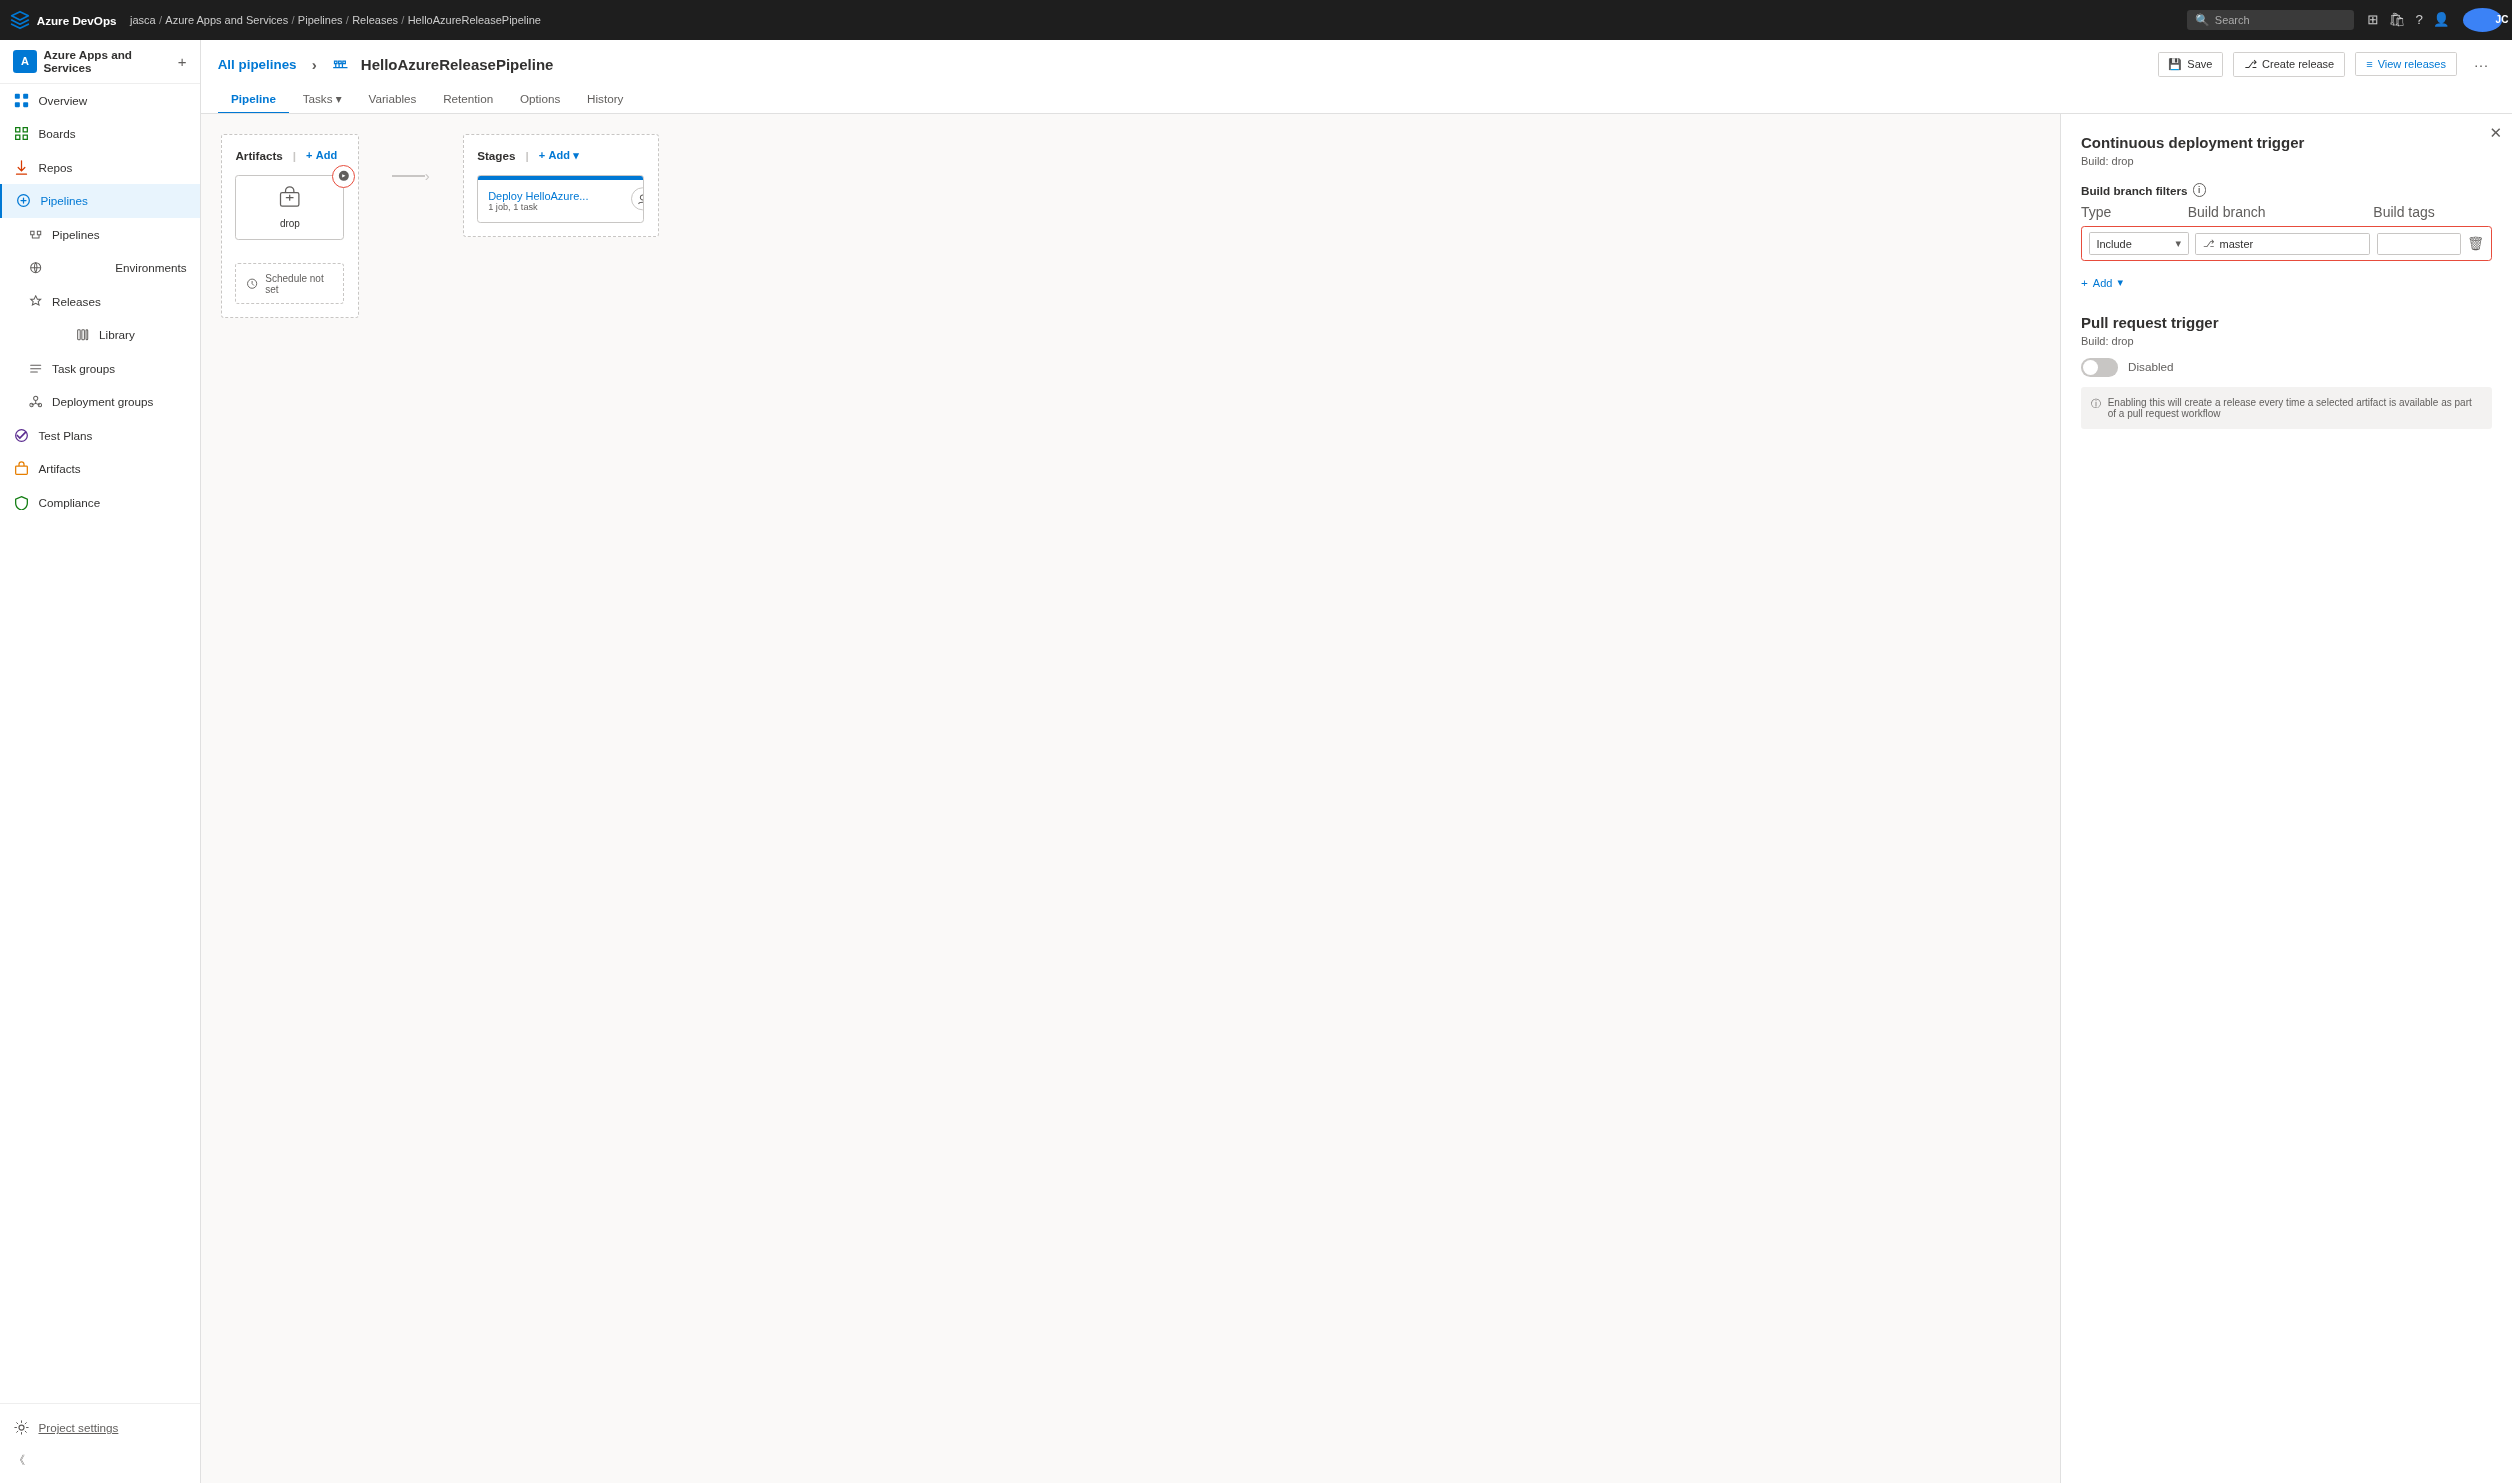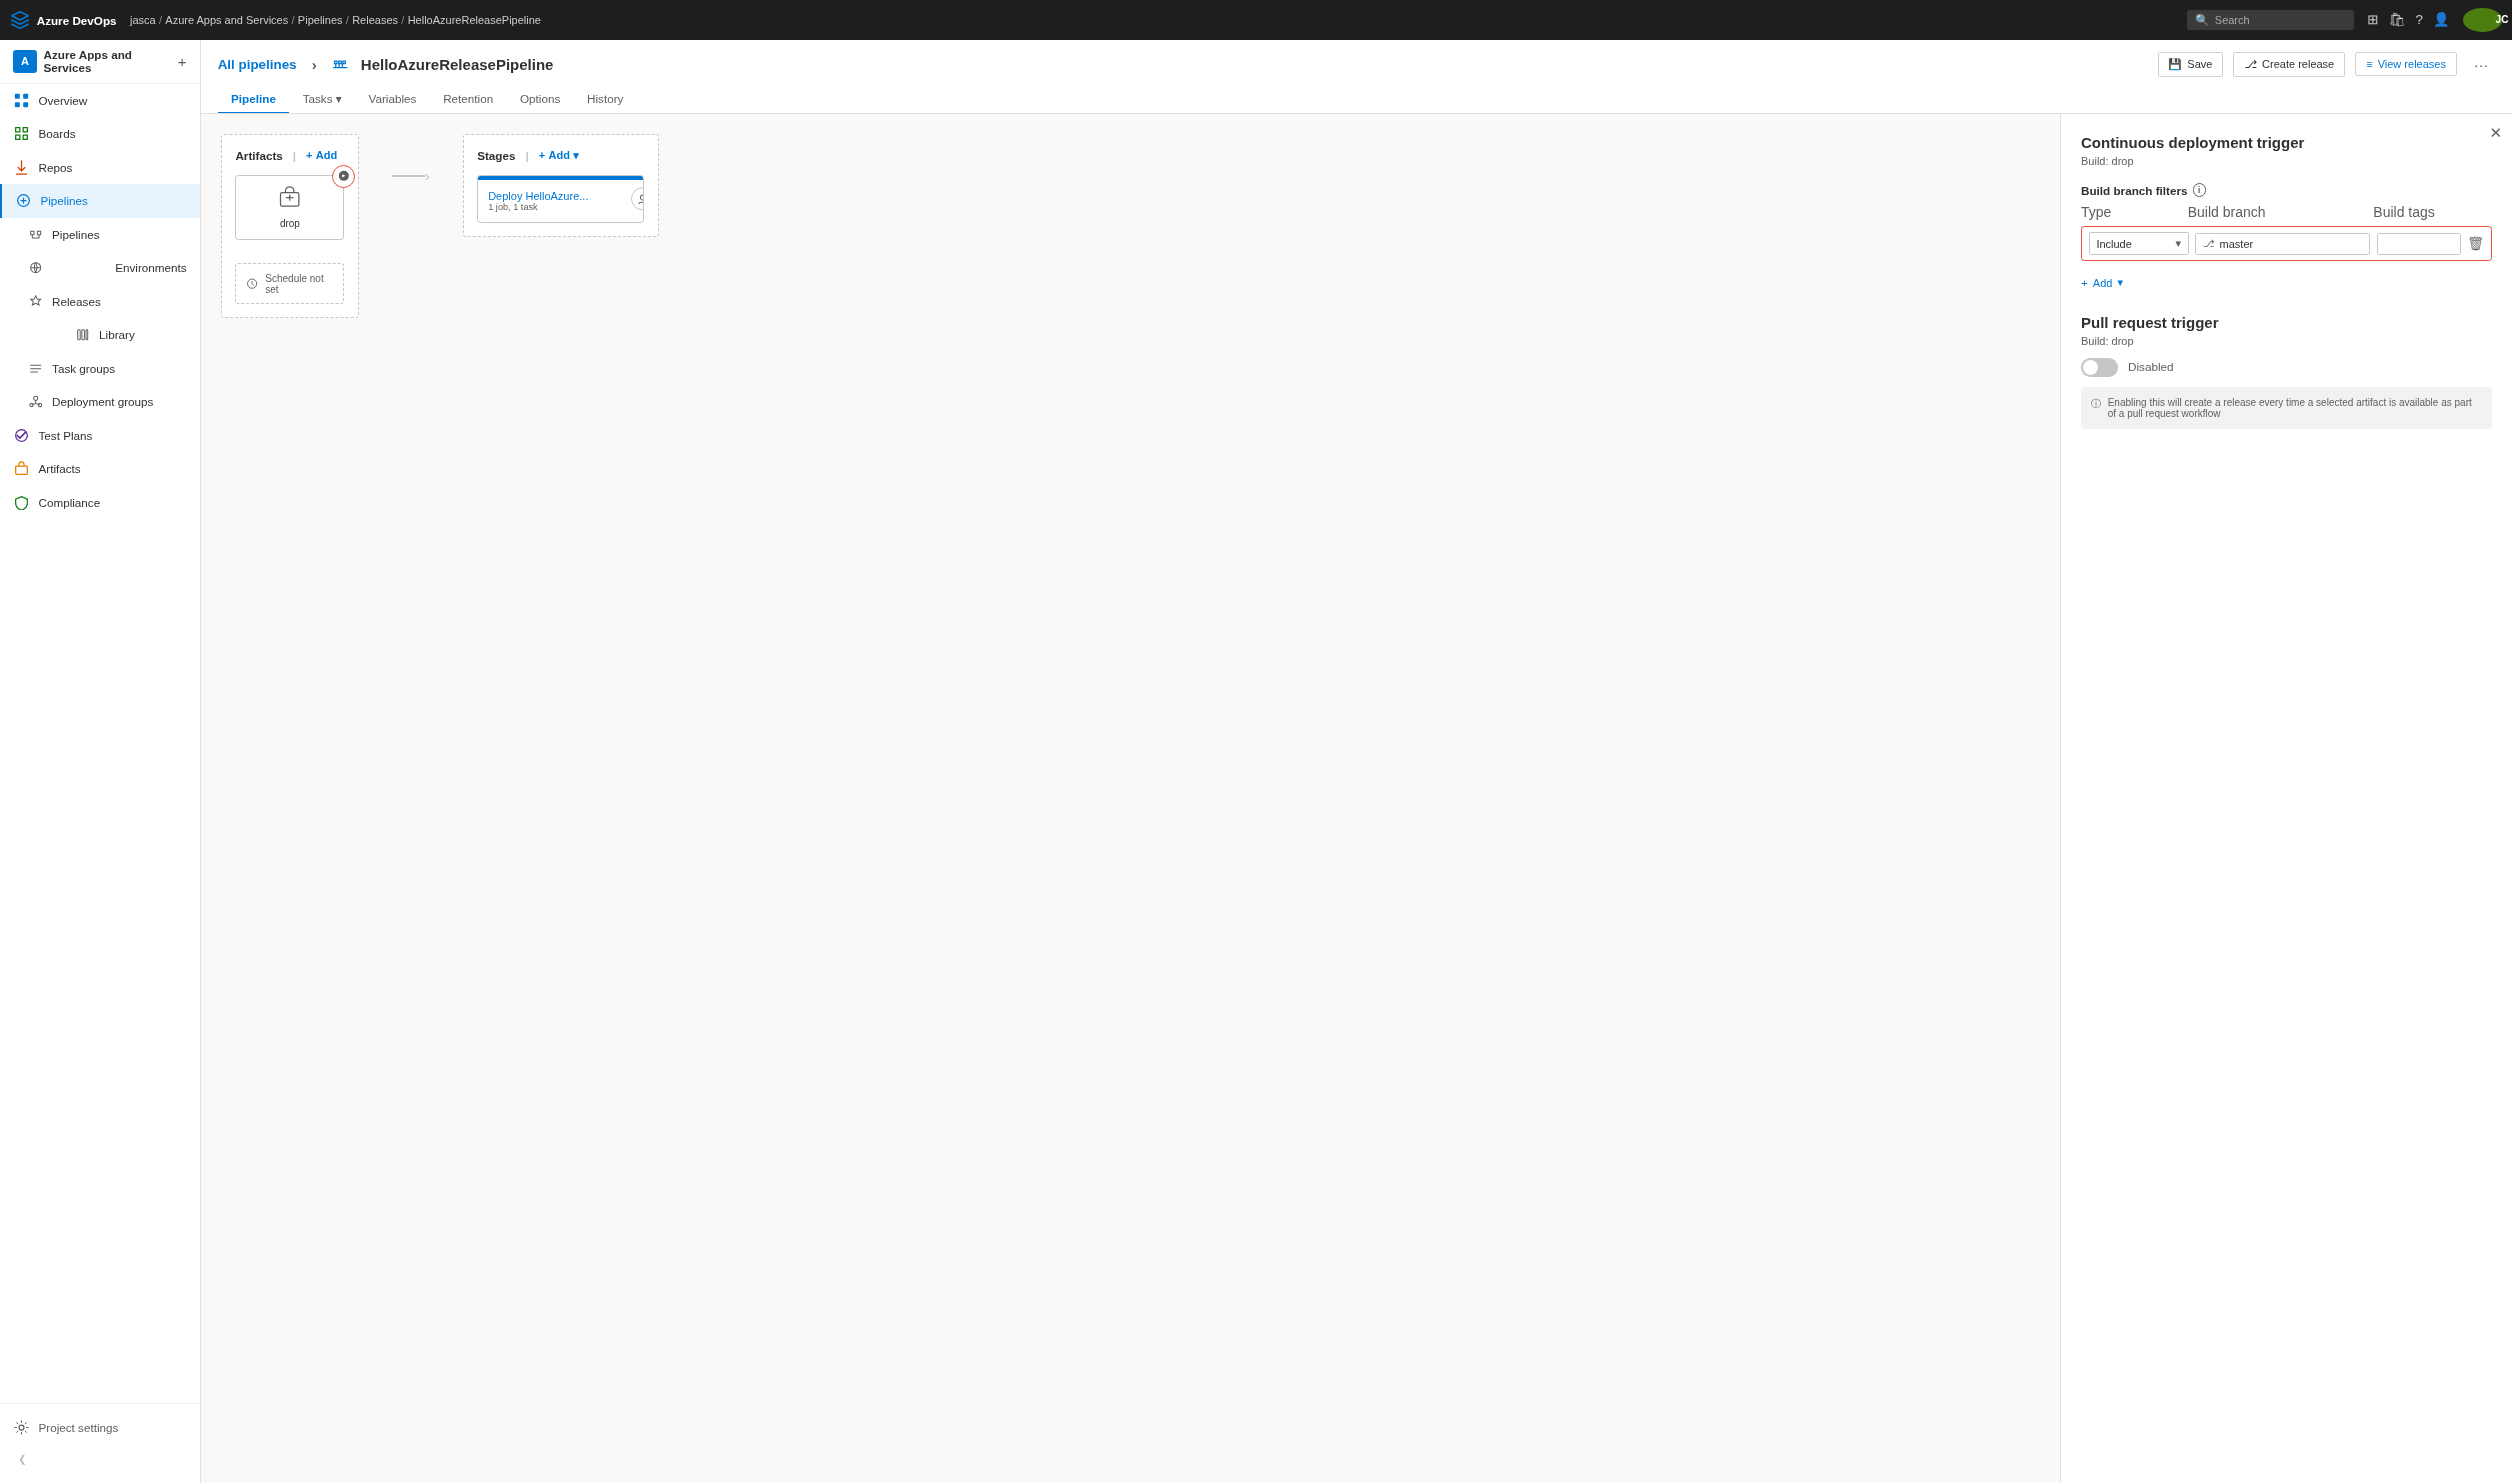--- a/index.html
+++ b/index.html
@@ -19,37 +19,37 @@
     .top-nav .brand svg { width: 20px; height: 20px; }
     .breadcrumb { display: flex; align-items: center; gap: 3.3px; color: #ccc; font-size: 11px; margin-left: 6.7px; }
     .breadcrumb span { color: #ccc; }
     .breadcrumb .sep { color: #888; }
     .top-nav-right { margin-left: auto; display: flex; align-items: center; gap: 13.4px; }
     .search-box { display: flex; align-items: center; background: #3a3a3a; border-radius: 3.3px; padding: 3.3px 8.4px; gap: 5px; width: 167px; }
     .search-box input { background: transparent; border: none; color: white; font-size: 11px; outline: none; width: 100%; }
     .search-box input::placeholder { color: #aaa; }
     .top-nav-icons { display: flex; gap: 10px; align-items: center; }
     .top-nav-icons span { color: #ccc; cursor: pointer; font-size: 13.4px; }
-    .avatar { width: 23.4px; height: 23.4px; background: #4d7c0f; border-radius: 50%; display: flex; align-items: center; justify-content: center; color: white; font-size: 10px; font-weight: 600; padding-left: 39px; }
+    .avatar { width: 23.4px; height: 23.4px; background: #3b82f6; border-radius: 50%; display: flex; align-items: center; justify-content: center; color: white; font-size: 10px; font-weight: 600; padding-left: 39px; }
 
     
     .main-layout { display: flex; flex: 1; overflow: hidden; }
 
     
     .sidebar { width: 201px; background: white; border-right: 0.8px solid #e0e0e0; display: flex; flex-direction: column; flex-shrink: 0; overflow-y: auto; }
     .sidebar-org { display: flex; align-items: center; gap: 6.7px; padding: 8.4px 13.4px; border-bottom: 0.8px solid #eee; }
     .sidebar-org .org-icon { width: 23.4px; height: 23.4px; background: #0078d4; border-radius: 3.3px; display: flex; align-items: center; justify-content: center; color: white; font-weight: 700; font-size: 11px; }
     .sidebar-org .org-name { font-size: 11.7px; font-weight: 600; color: #323130; flex: 1; }
     .sidebar-org .add-btn { color: #605e5c; cursor: pointer; font-size: 15px; }
     .sidebar-nav { flex: 1; }
     .sidebar-item { display: flex; align-items: center; gap: 8.4px; padding: 8.4px 13.4px; cursor: pointer; color: #323130; font-size: 11.7px; }
     .sidebar-item.active { background: #e8f4fd; color: #0078d4; border-left: 2.5px solid #0078d4; }
     .sidebar-item .item-icon { width: 16.7px; height: 16.7px; display: flex; align-items: center; justify-content: center; flex-shrink: 0; }
     .sidebar-footer { border-top: 0.8px solid #eee; padding: 6.7px 0; }
-    .sidebar-footer .sidebar-item { color: #605e5c; }
+    .sidebar-footer .sidebar-item { color: #605e5c; text-decoration: underline; }
     .collapse-btn { cursor: pointer; padding: 8.4px 13.4px; color: #605e5c; }
 
     
     .content { flex: 1; display: flex; flex-direction: column; overflow: hidden; background: white; }
 
     
     .page-header { padding: 11.7px 16.7px 0; background: white; border-bottom: 0.8px solid #e0e0e0; }
     .page-title-row { display: flex; align-items: center; justify-content: space-between; margin-bottom: 8.4px; }
     .page-title { display: flex; align-items: center; gap: 12px; font-size: 15px; font-weight: 600; color: #323130; }
     .page-title .breadcrumb-link { color: #0078d4; cursor: pointer; font-size: 13.4px; }

